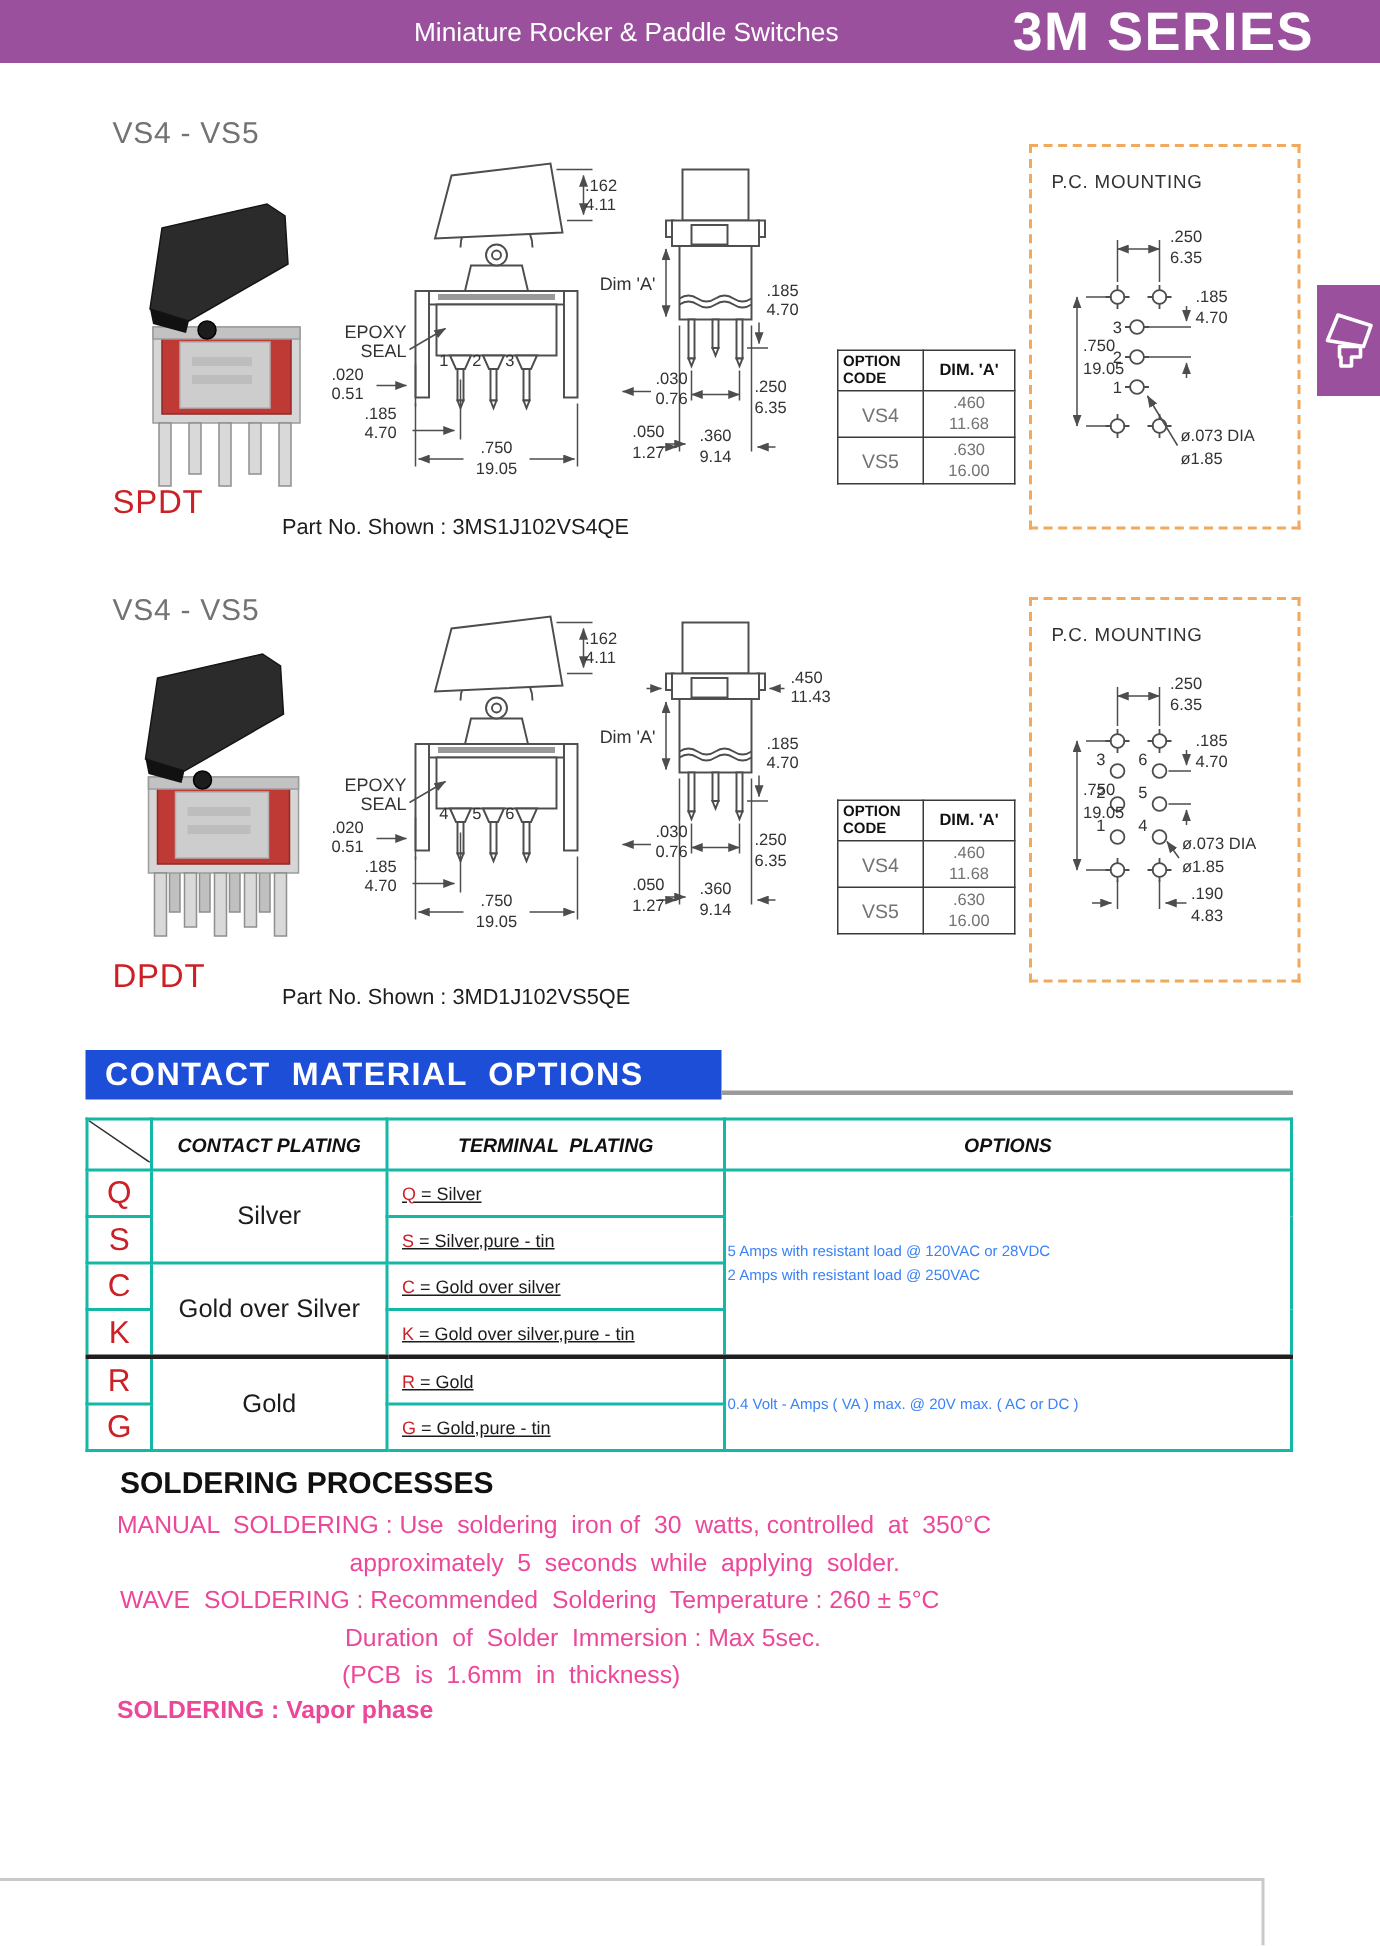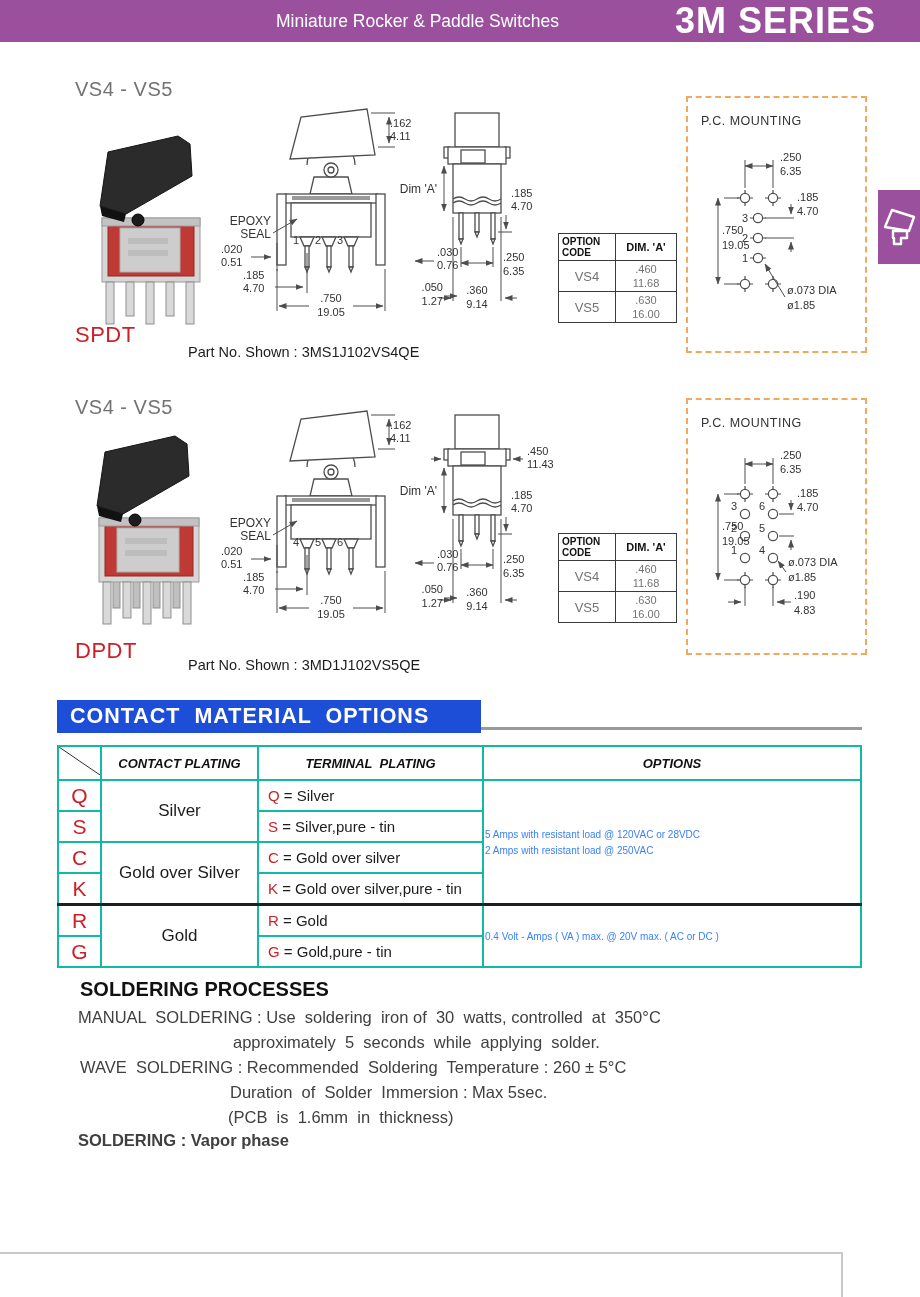--- a/index.html
+++ b/index.html
@@ -42,28 +42,28 @@
   .gray-bar span{display:block;line-height:33px;padding-left:13px;color:#fff;font-size:21.5px;font-weight:bold;letter-spacing:1px;white-space:pre;}
   .gray-tail{position:absolute;left:481px;top:727px;width:381px;height:3px;background:#9a9a9a;}
 
   table.contact{position:absolute;left:57px;top:745px;border-collapse:collapse;table-layout:fixed;border:2px solid #1f1f1f;background:#fff;}
   table.contact th,table.contact td{border:2px solid #14b8a6;}
   table.contact th{height:30px;font-size:13px;font-style:italic;font-weight:bold;text-align:center;color:#111;}
   table.contact td{height:27px;}
   .diag{position:relative;}
   .letter-cell{color:#cc2027;font-size:21px;text-align:center;}
   .group-cell{font-size:17px;text-align:center;color:#1c1c1c;}
-  .term-cell{font-size:15px;padding-left:9px;color:#1c1c1c;}
+  .term-cell{font-size:12px;padding-left:9px;color:#1c1c1c;text-decoration:underline;}
   .term-cell .rl{color:#cc2027;}
   .ratings-cell{font-size:10px;color:#3b82f6;}
   .ratings-cell div{margin:5px 0;}
   tr.thick td{border-top:3px solid #1f1f1f;}
 
   .sold-title{position:absolute;left:80px;top:978px;font-size:20px;font-weight:bold;color:#111;}
-  .sold-line{position:absolute;font-size:16.5px;color:#404040;white-space:pre;}
+  .sold-line{position:absolute;font-size:16.5px;color:#ec4899;white-space:pre;}
   .sold-bold{font-weight:bold;}
 
   .bottom-box{position:absolute;left:-4px;top:1252px;width:843px;height:60px;border:2px solid #c9c9c9;background:#fff;}
 </style>
 </head>
 <body>
 
 <div class="page">
 
   <div class="hdr">

